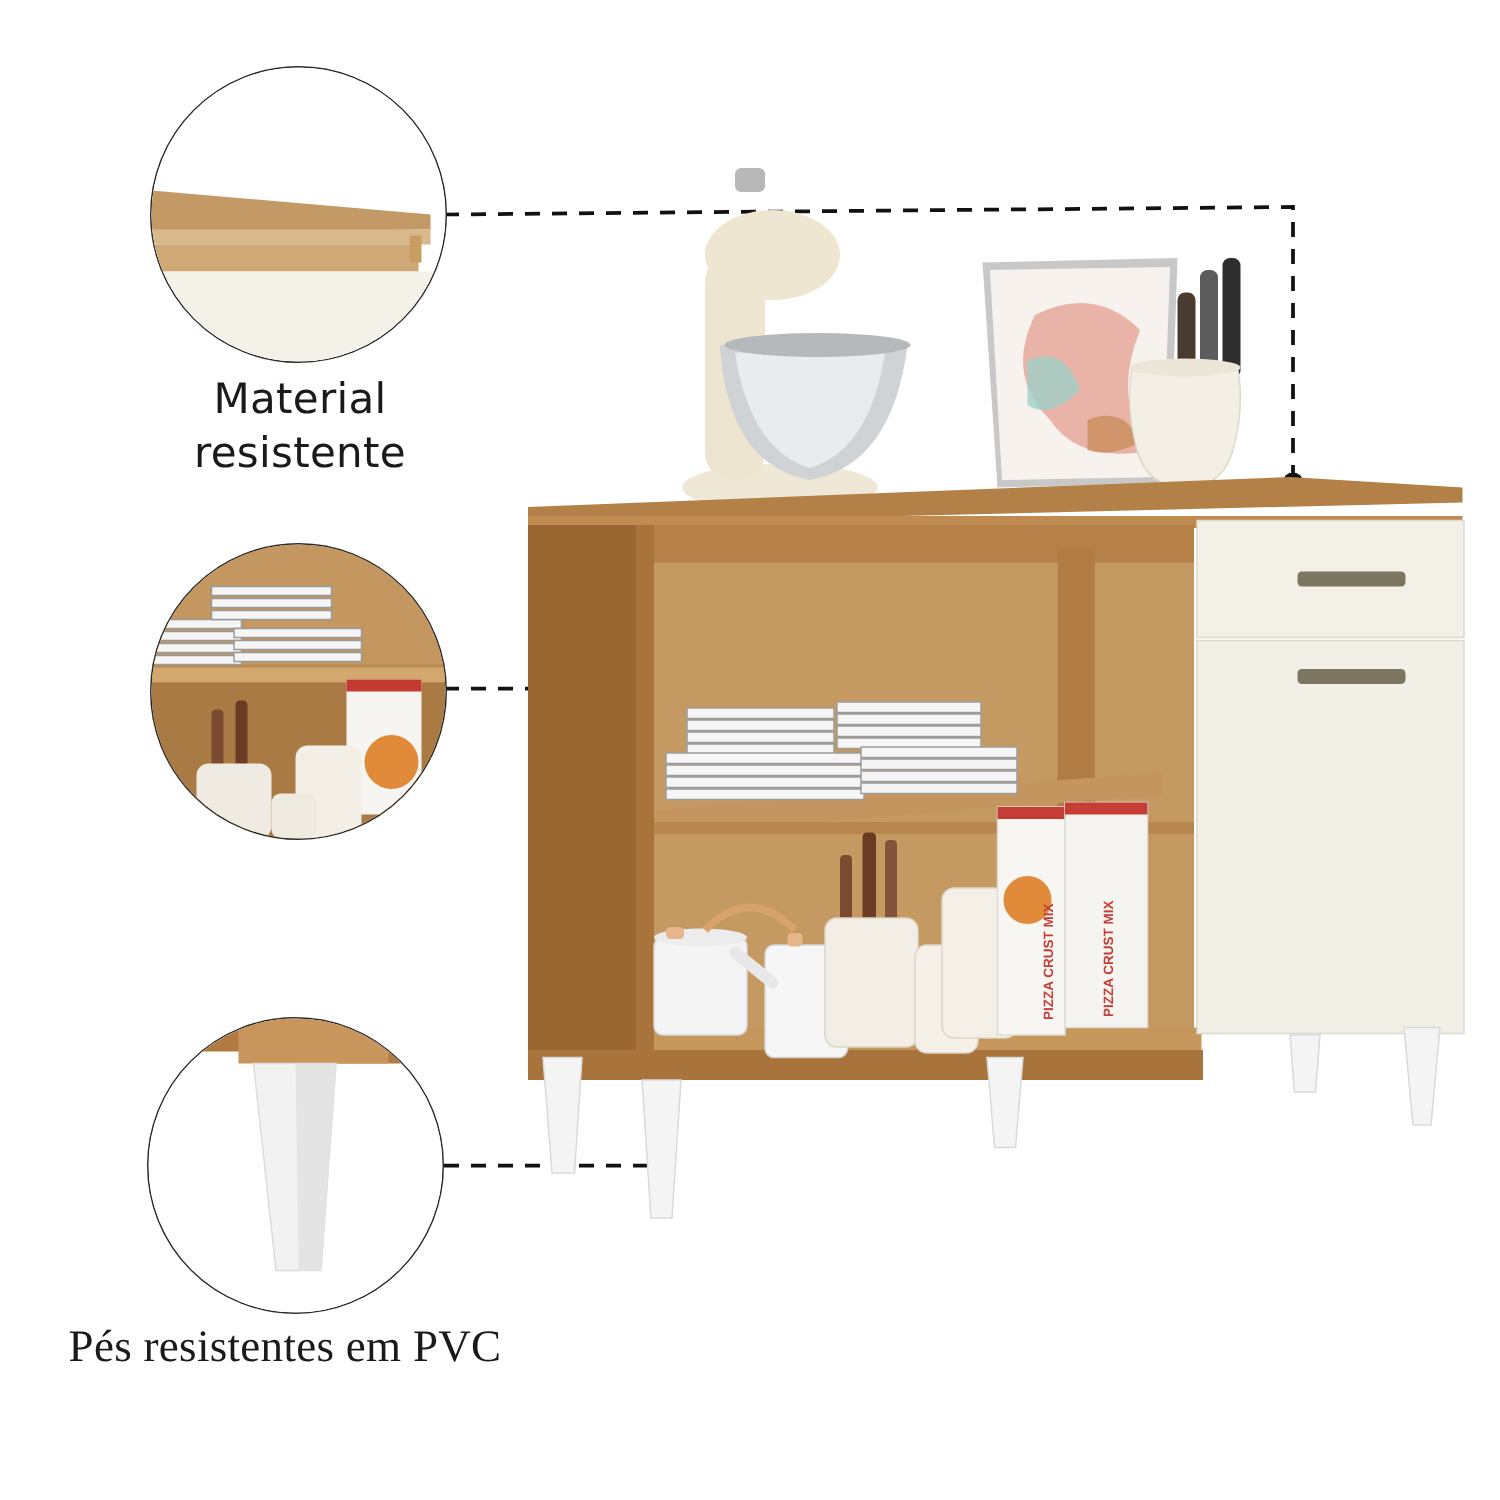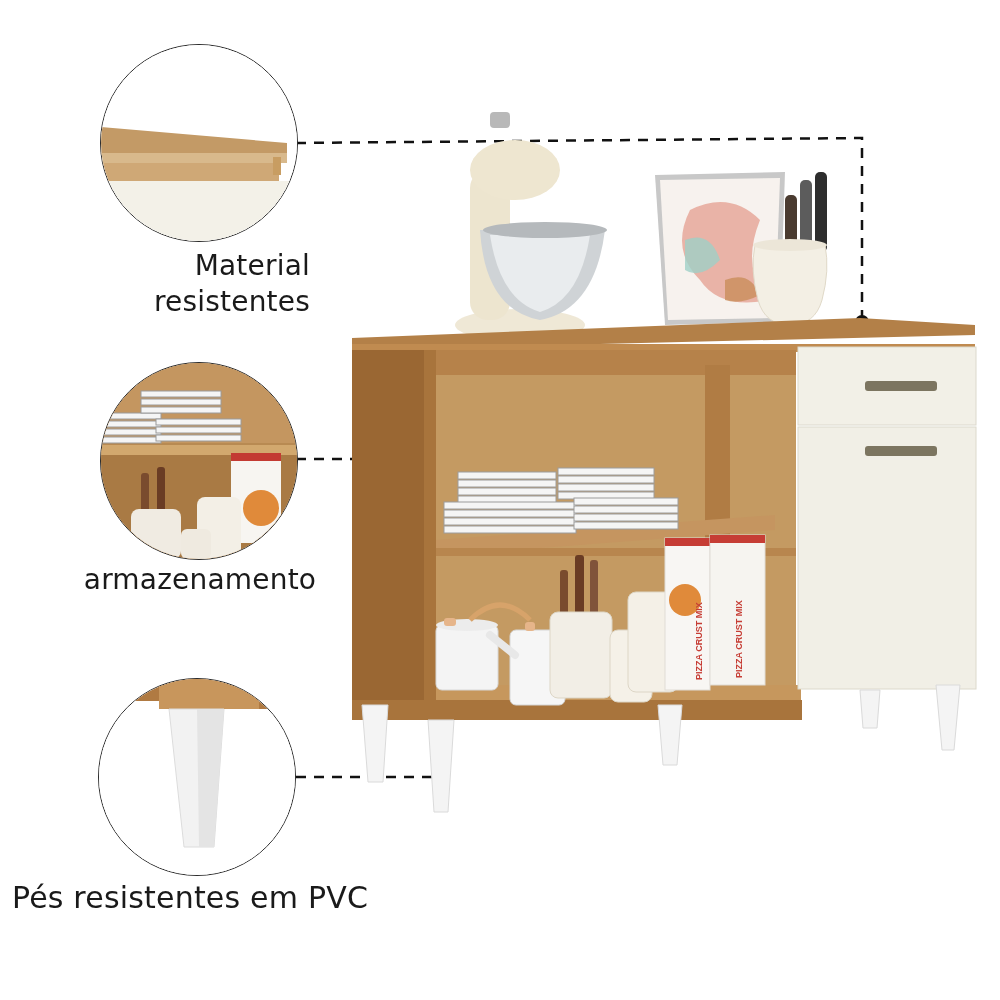--- a/index.html
+++ b/index.html
@@ -27,23 +27,23 @@
 <div class="circle" style="left:100px;top:44px;width:196px;height:196px;">
   <svg width="196" height="196">
     <rect x="0" y="0" width="196" height="196" fill="#ffffff"></rect>
     <polygon points="0,82 186,98 186,108 0,110" fill="#c39a66"></polygon>
     <rect x="0" y="108" width="186" height="10" fill="#d8b98c"></rect>
     <rect x="0" y="118" width="178" height="18" fill="#cfa876"></rect>
     <rect x="172" y="112" width="8" height="18" fill="#c89d62"></rect>
     <rect x="0" y="136" width="196" height="60" fill="#f3f1e8"></rect>
   </svg>
 </div>
-<div class="caption" style="left:90px;top:248px;width:220px;text-align:right;">
+<div class="caption" style="left:90px;top:248px;width:220px;">
   <div>Material</div>
-  <div>resistentes</div>
+  <div>resistente</div>
 </div>
 
 <div class="circle" style="left:100px;top:362px;width:196px;height:196px;">
   <svg width="196" height="196">
     <rect width="196" height="196" fill="#b88a52"></rect>
     <rect x="0" y="0" width="196" height="80" fill="#c49660"></rect>
 
     <g fill="#f5f5f5" stroke="#9a9a9a" stroke-width="1">
       <rect x="0" y="50" width="60" height="6"></rect>
         <rect x="0" y="58" width="60" height="6"></rect>
@@ -66,33 +66,32 @@
 
     <rect x="40" y="110" width="8" height="40" rx="3" fill="#7a4b2e"></rect>
     <rect x="56" y="104" width="8" height="46" rx="3" fill="#6a3c24"></rect>
 
     <rect x="30" y="146" width="50" height="50" rx="8" fill="#f0ebe2"></rect>
     <rect x="96" y="134" width="44" height="62" rx="8" fill="#f3efe6"></rect>
     <rect x="80" y="166" width="30" height="30" rx="6" fill="#efeae0"></rect>
   </svg>
 </div>
 <div class="caption" style="left:40px;top:562px;width:320px;">
-  <div>armazenamento</div>
 </div>
 
 <div class="circle" style="left:98px;top:678px;width:196px;height:196px;">
   <svg width="196" height="196">
     <rect width="196" height="196" fill="#ffffff"></rect>
     <polygon points="0,0 196,0 196,30 90,30 90,22 0,22" fill="#b07a42"></polygon>
     <rect x="60" y="0" width="100" height="30" fill="#c8965c"></rect>
     <polygon points="70,30 125,30 115,168 85,168" fill="#f2f2f2" stroke="#dcdcdc" stroke-width="1"></polygon>
     <polygon points="98,30 125,30 115,168 100,168" fill="#e4e4e4"></polygon>
   </svg>
 </div>
-<div class="caption" style="left:0px;top:878px;width:380px;font-size:30px;line-height:40px;">
+<div class="caption" style="left:0px;top:878px;width:380px;font-size:30px;line-height:40px;font-family:Liberation Serif, serif;">
   <div>Pés resistentes em PVC</div>
 </div>
 
 <svg class="abs" style="left:340px;top:100px" width="650" height="720">
 
   <g>
     <ellipse cx="180" cy="225" rx="65" ry="16" fill="#efe8d6"></ellipse>
     <rect x="130" y="70" width="40" height="150" rx="18" fill="#ede5cf"></rect>
     <ellipse cx="175" cy="70" rx="45" ry="30" fill="#eee6d0"></ellipse>
     <rect x="150" y="12" width="20" height="16" rx="4" fill="#b8b8b8"></rect>

